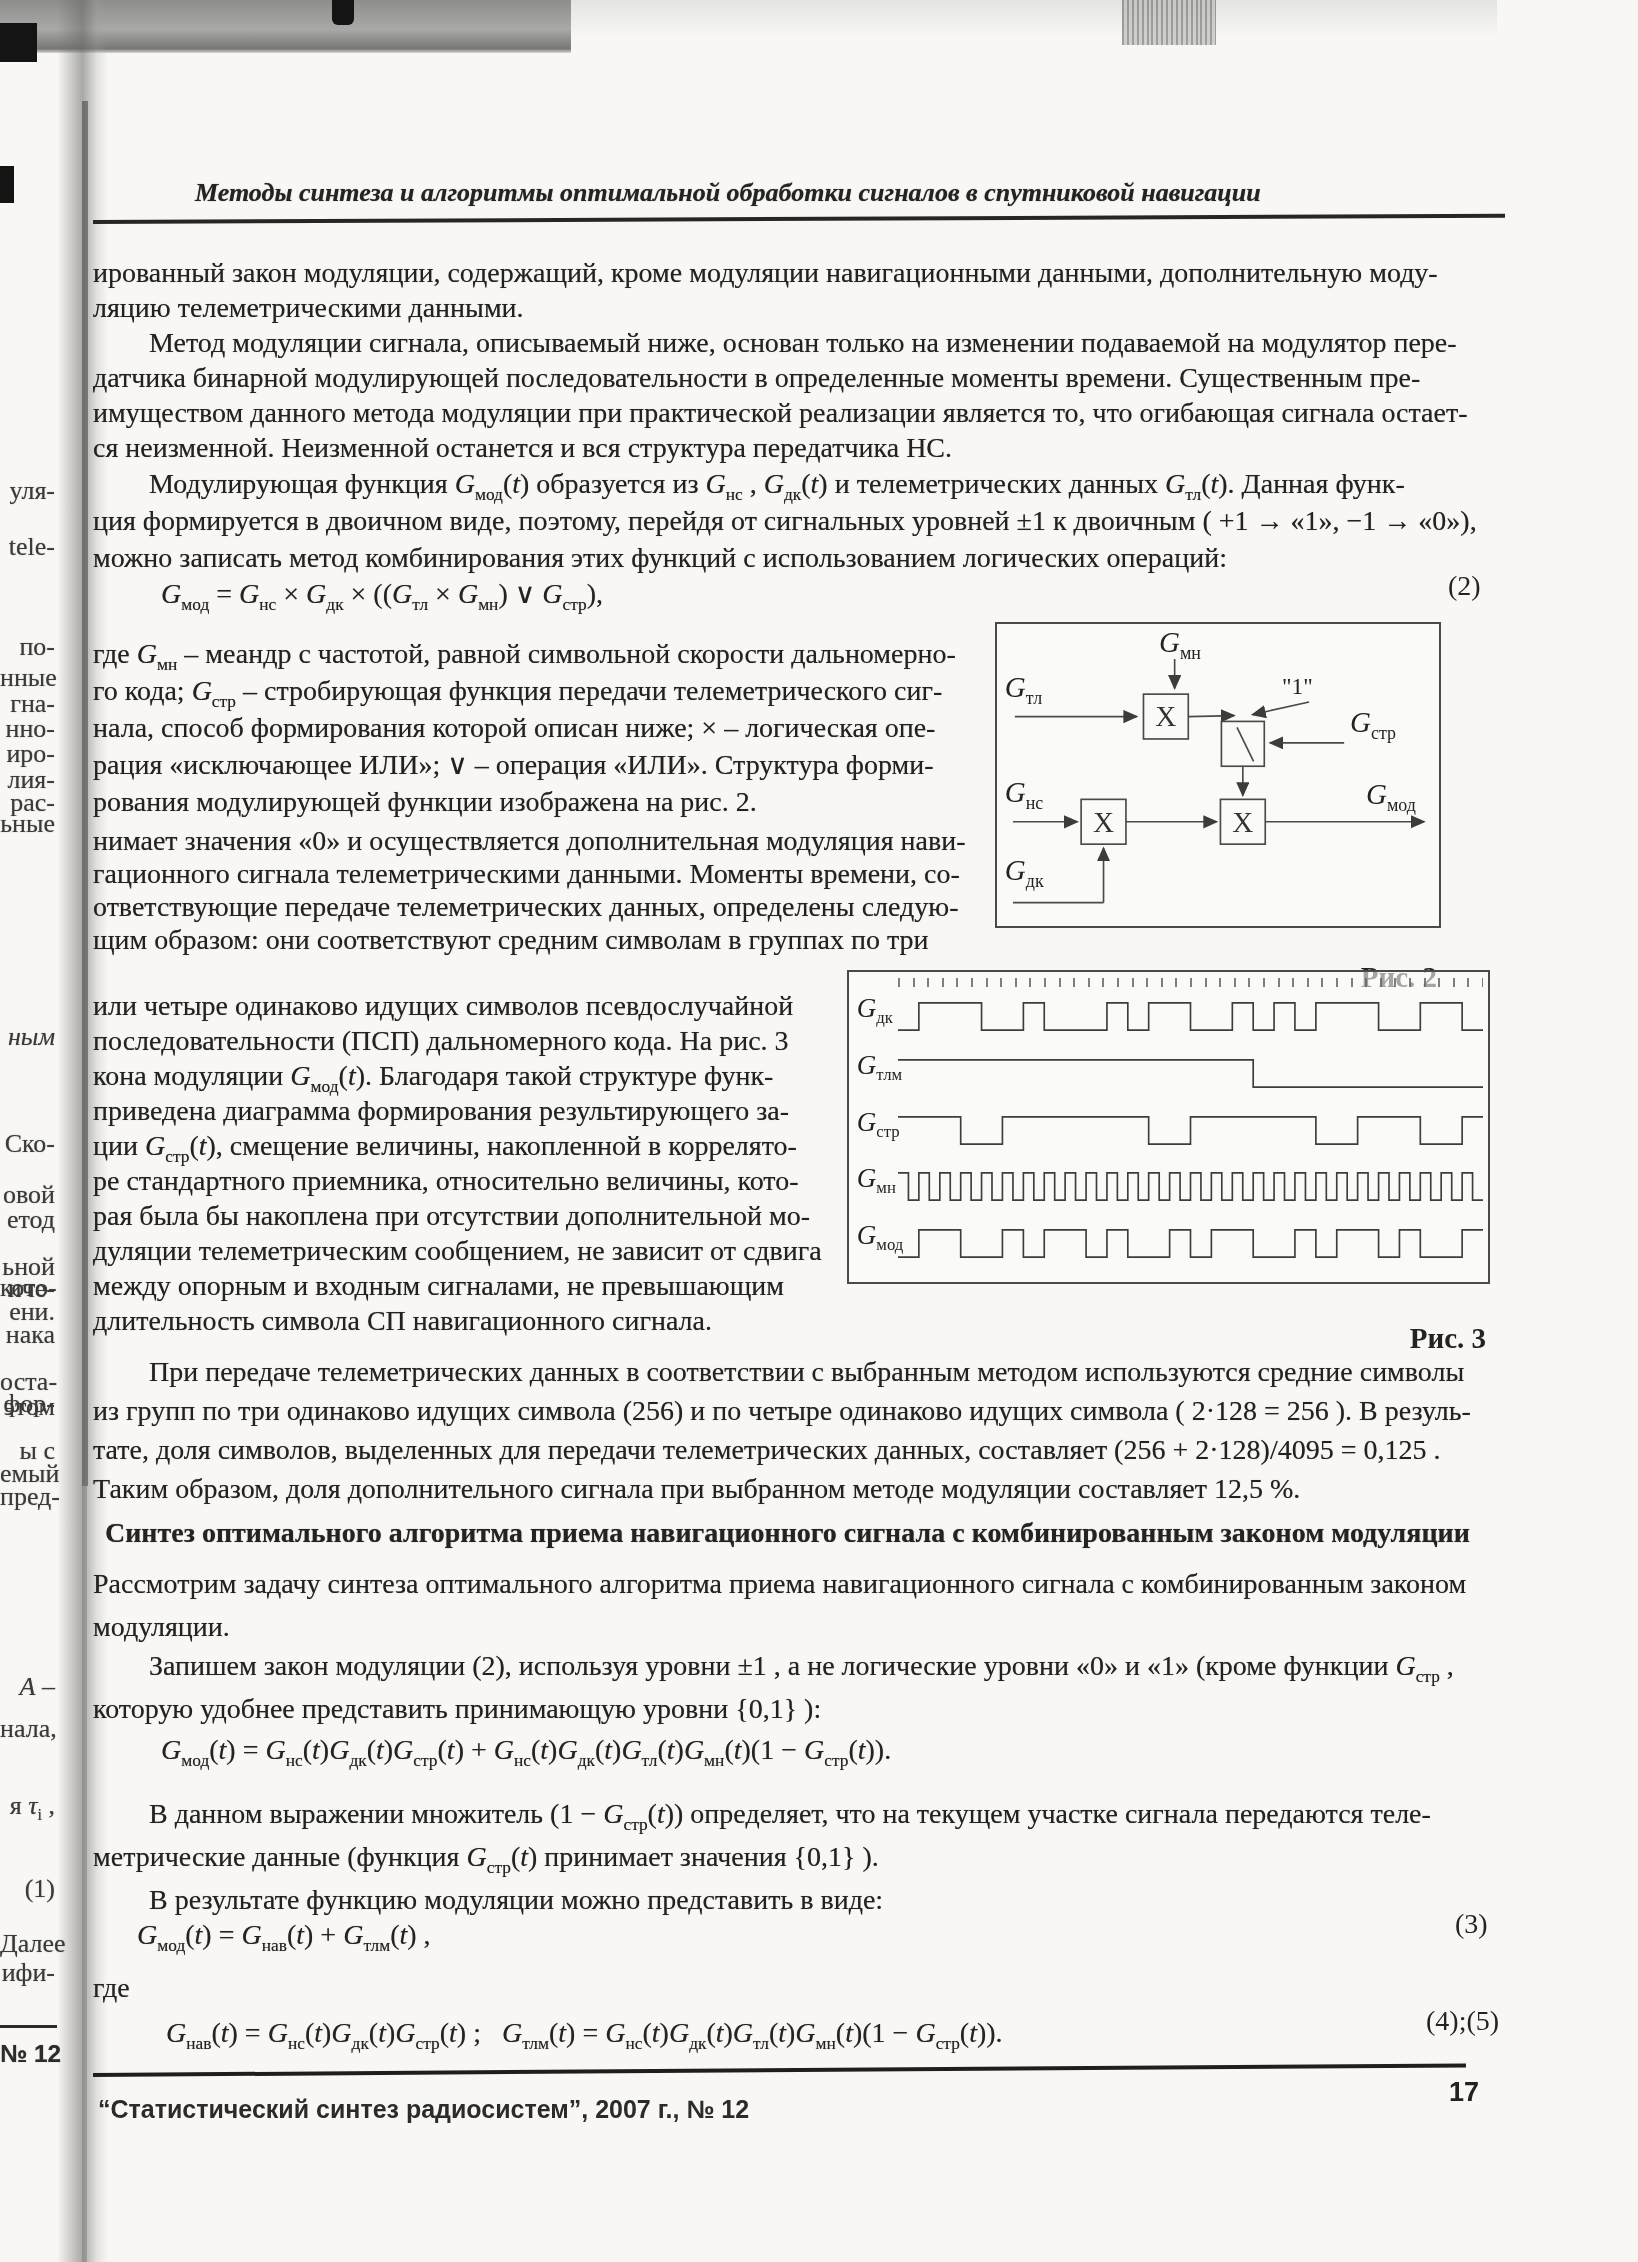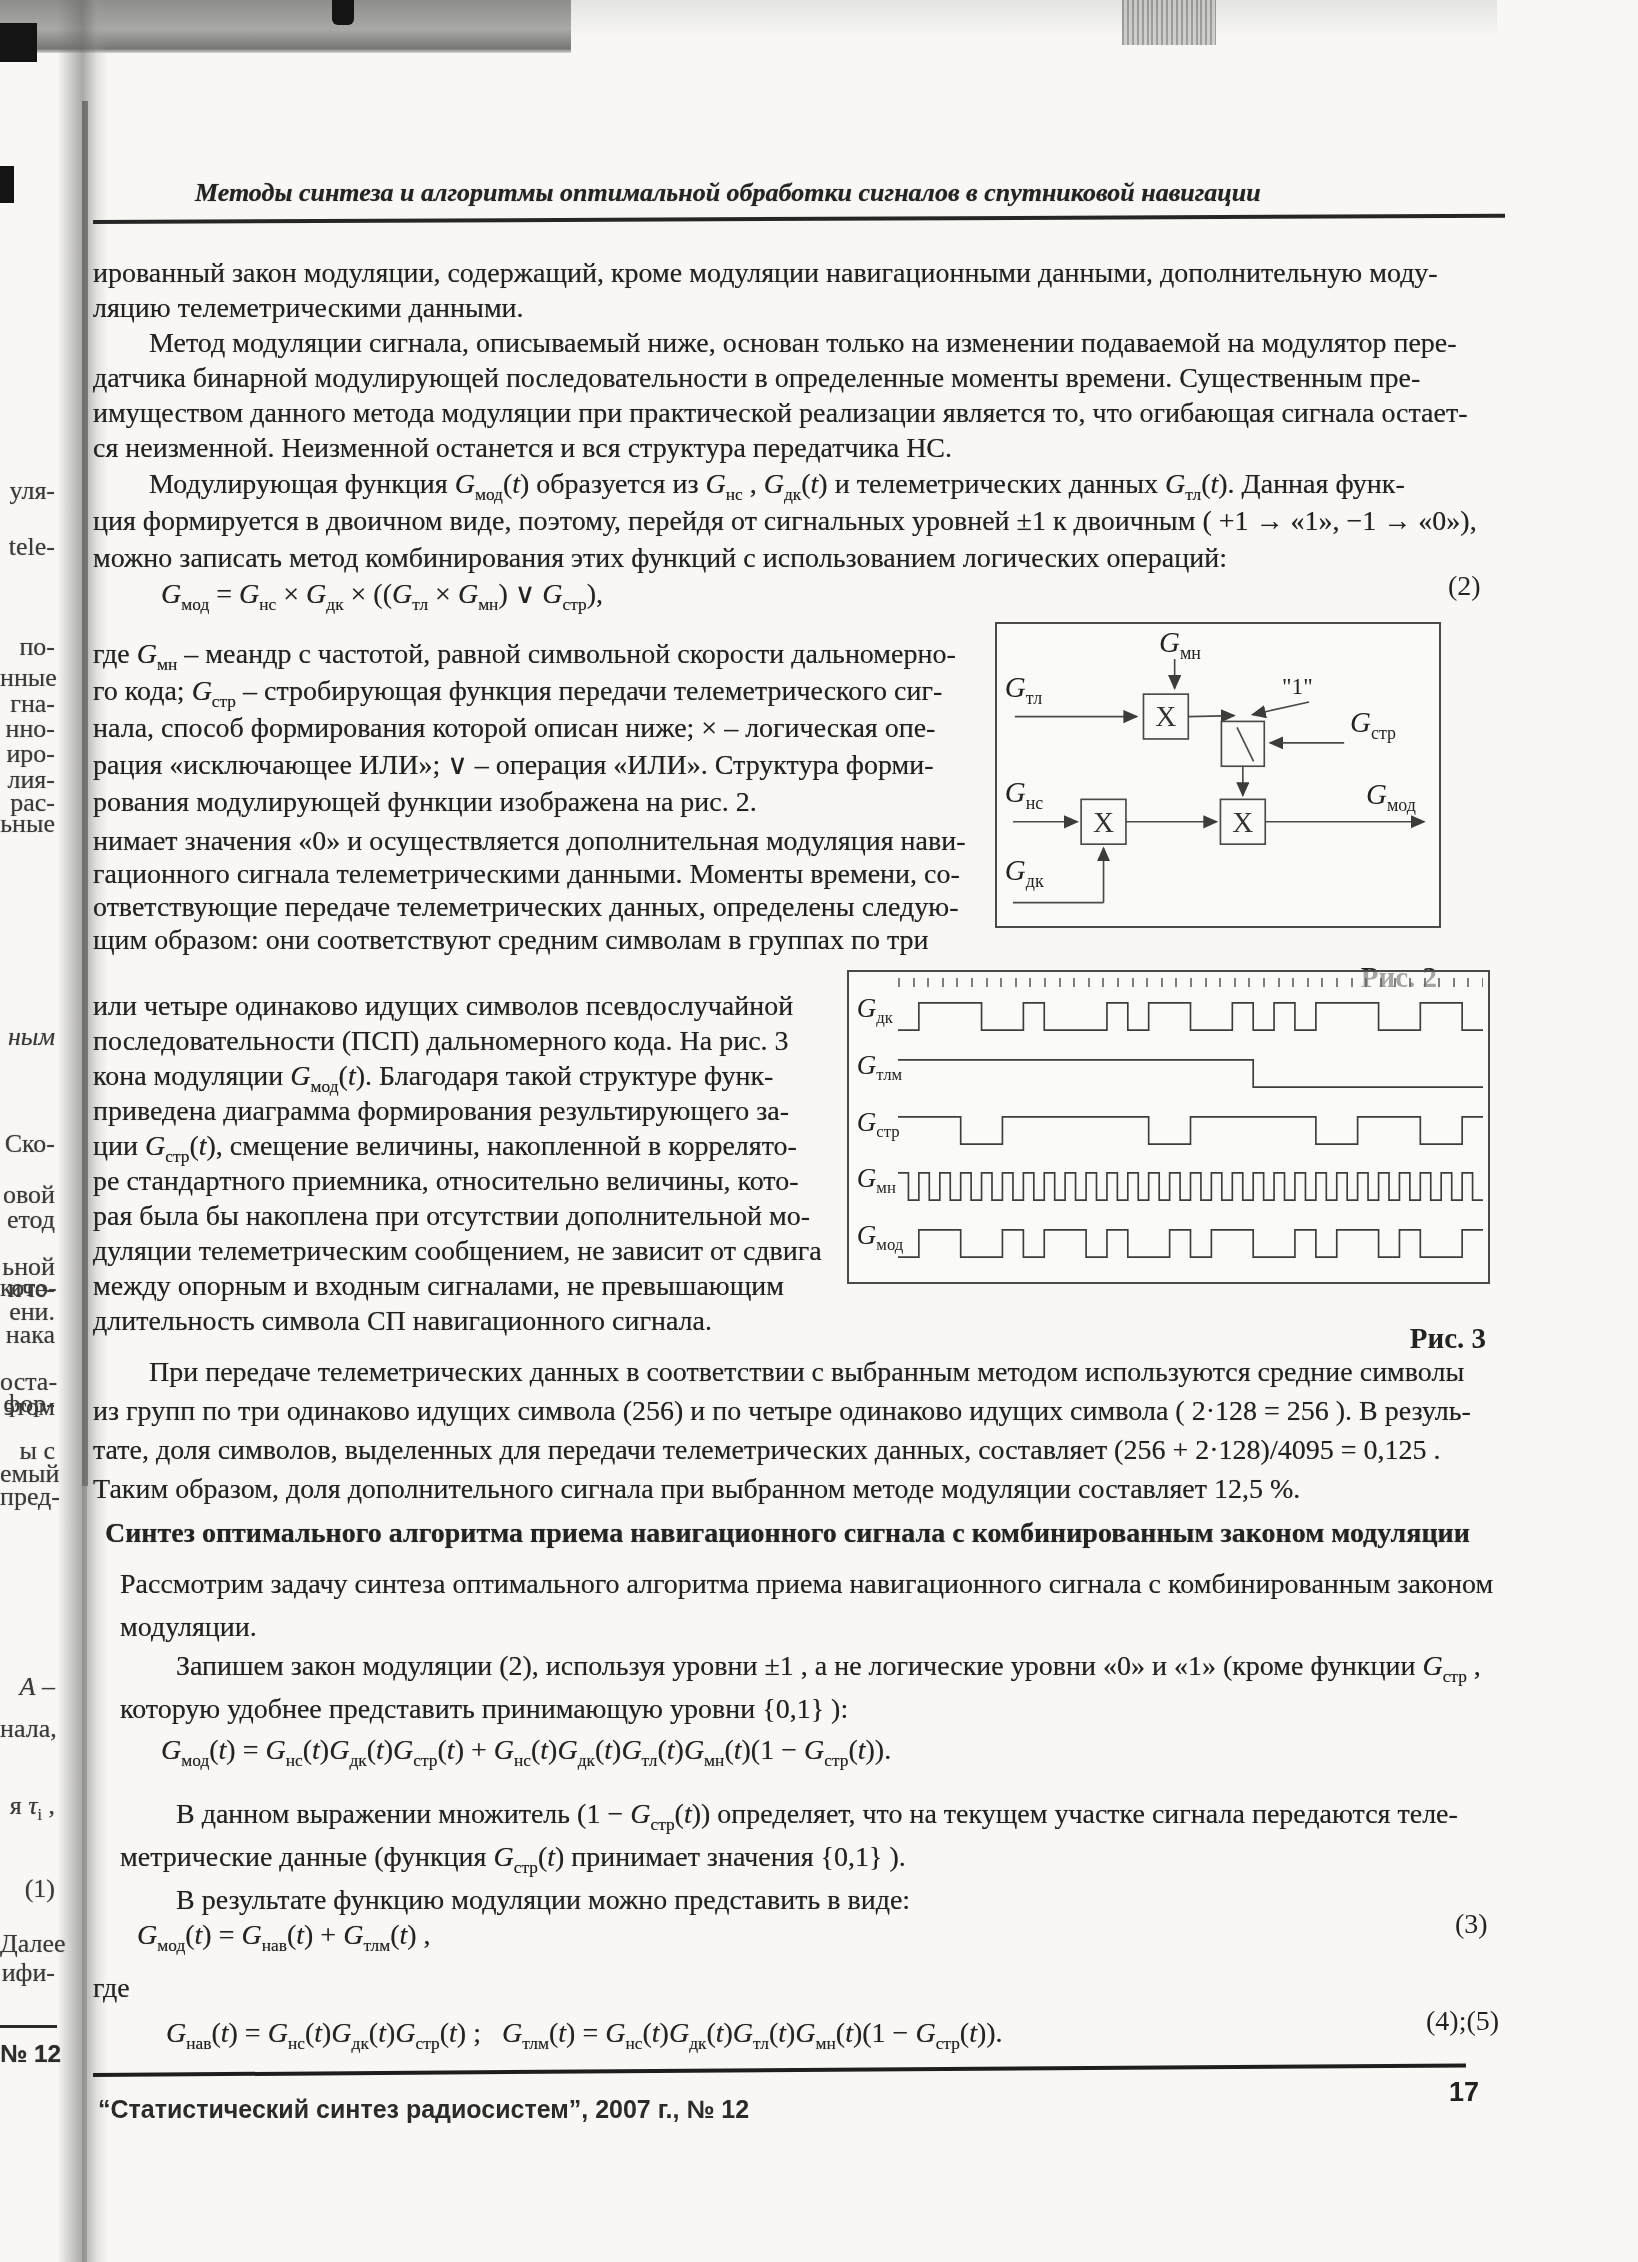--- a/index.html
+++ b/index.html
@@ -18,21 +18,21 @@
   .spineline2{position:absolute;left:82px;top:1486px;width:4.9px;height:776px;background:rgba(90,90,88,.30);}
   .blob{position:absolute;background:#141414;}
   
   .tline{position:relative;white-space:nowrap;font-size:28px;color:#222;
          text-shadow:0 0 0.7px rgba(40,40,40,.55);}
   .blk{position:absolute;left:93px;}
   .p36 .tline{height:35px;line-height:33px;}
   .p38 .tline{height:37px;line-height:35px;}
   .p34 .tline{height:33px;line-height:31px;}
   .p40 .tline{height:39px;line-height:36px;}
-  .p44 .tline{height:43px;line-height:39px;margin-left:27px;}
+  .p44 .tline{height:43px;line-height:39px;}
   sub{font-size:62%;}
   i{font-style:italic;}
   .runhead{position:absolute;left:195px;top:178px;width:887px;text-align:center;
            font-style:italic;font-weight:bold;font-size:26px;white-space:nowrap;
            text-shadow:0 0 1px rgba(30,30,30,.6);}
   .hrule{position:absolute;left:93px;top:220px;width:1412px;height:3.9px;background:#262626;
          transform:rotate(-0.25deg);transform-origin:left center;}
   .formula{position:absolute;font-size:28px;white-space:nowrap;text-shadow:0 0 0.7px rgba(40,40,40,.5);}
   .eqnum{position:absolute;font-size:28px;}
   .secthead{position:absolute;left:105px;top:1517px;font-weight:bold;font-size:28px;white-space:nowrap;

